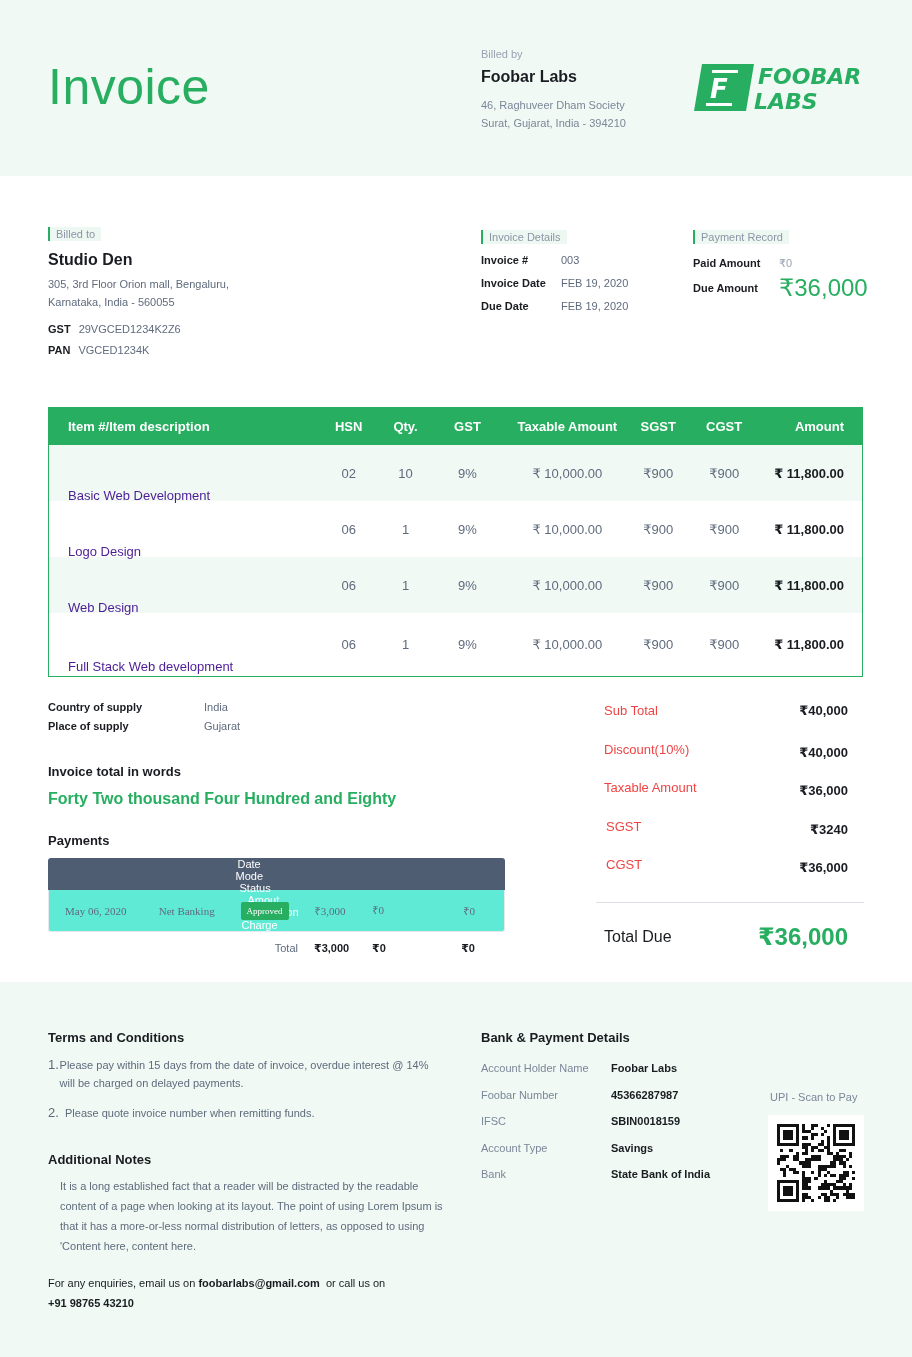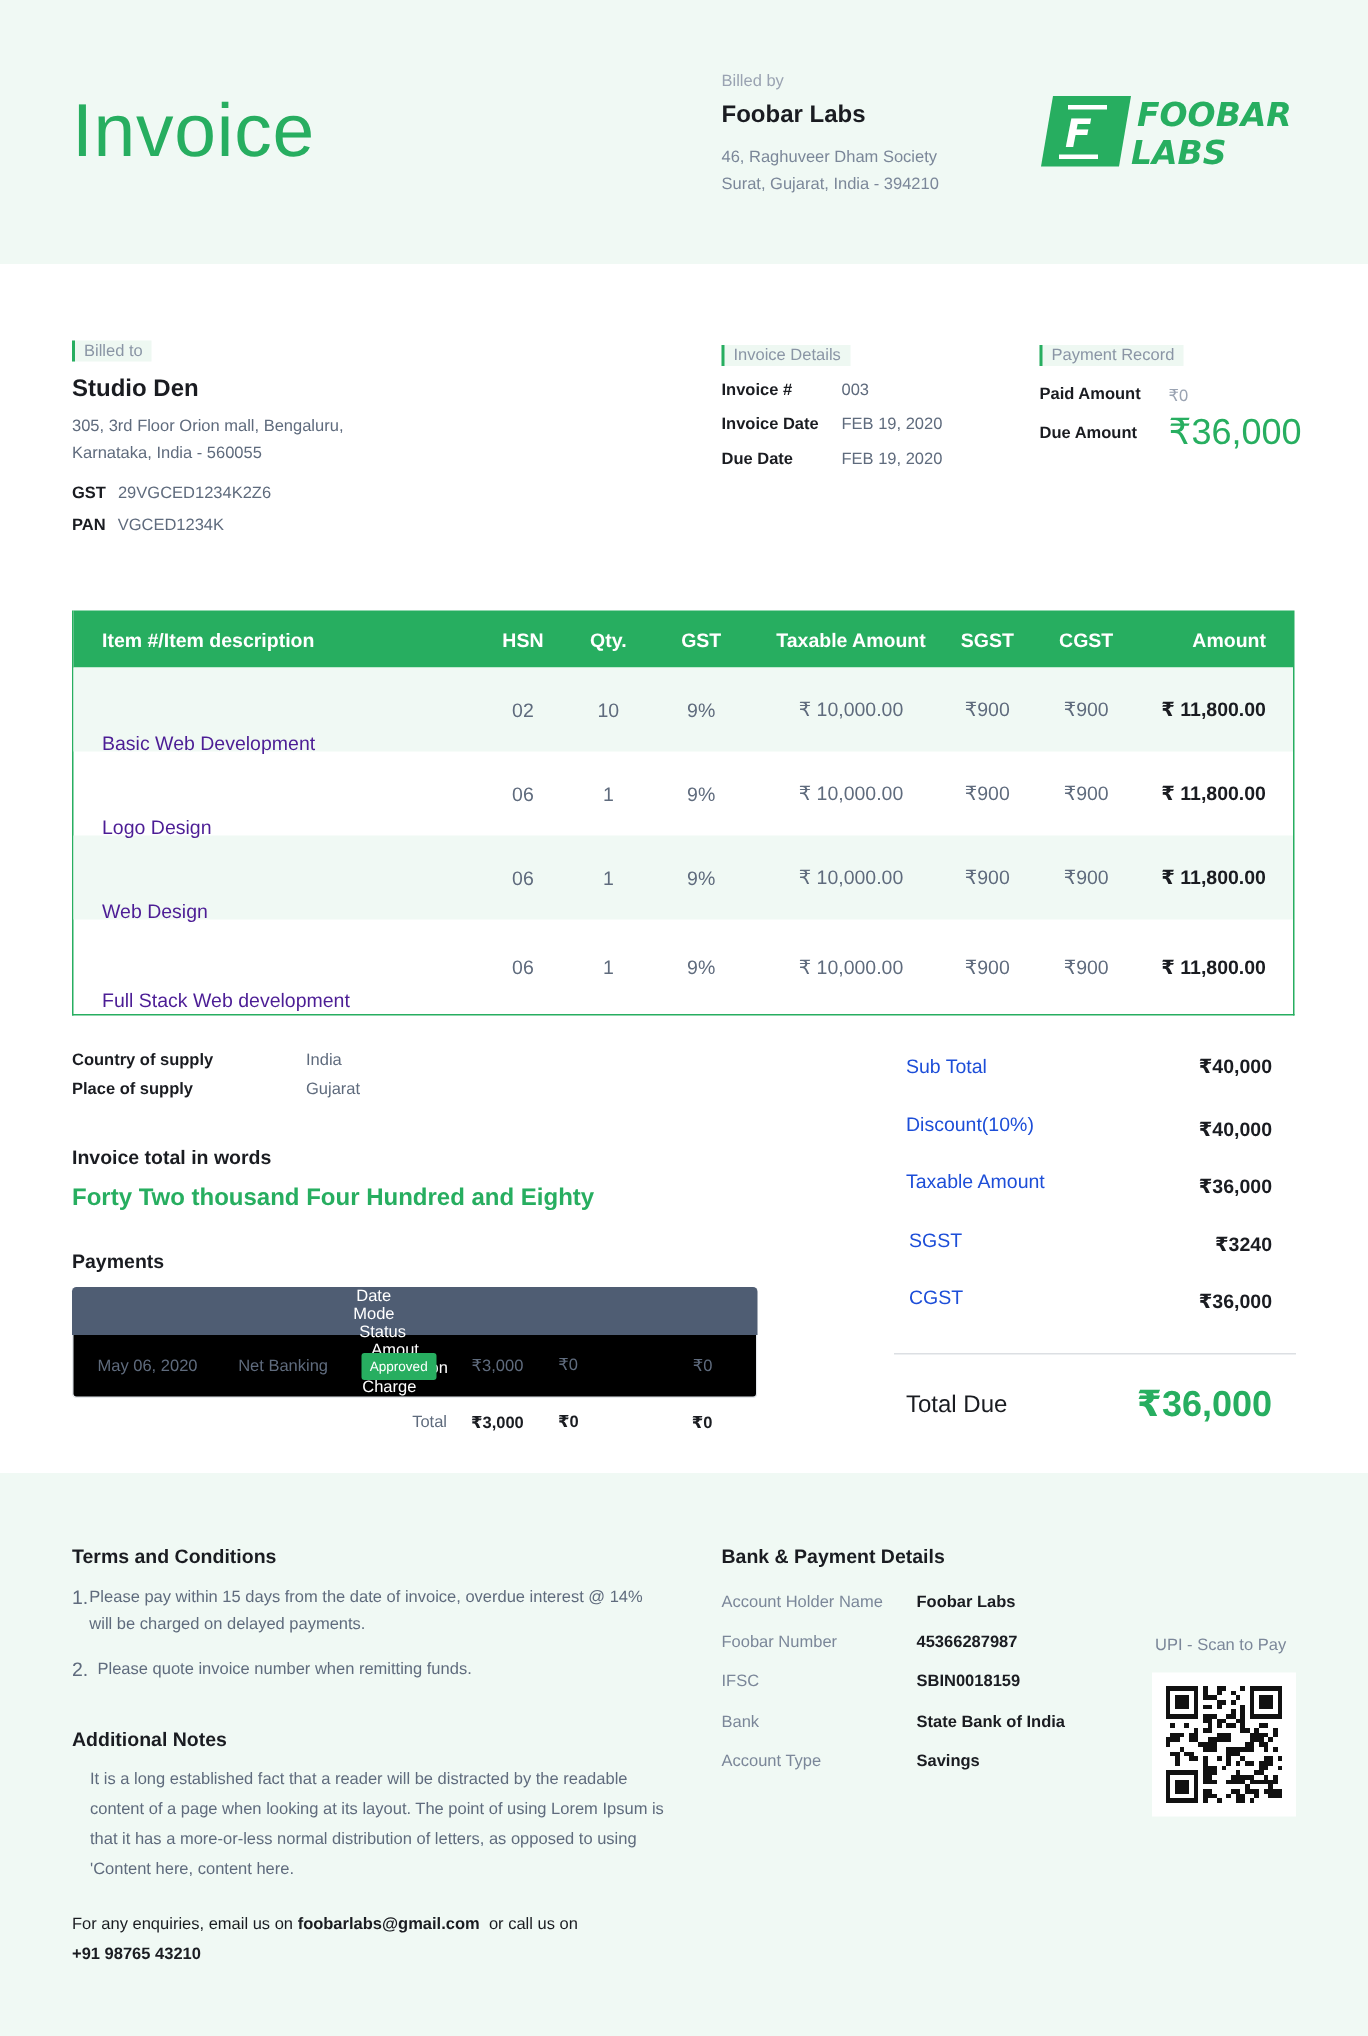--- a/index.html
+++ b/index.html
@@ -54,35 +54,35 @@
   .supply .row { display: flex; margin-bottom: 7px; }
   .supply .k { width: 108px; font-weight: 700; }
   .supply .v { color: #5f6b7d; margin-left: 48px; }
 
   .words-label { position: absolute; left: 48px; top: 764px; font-size: 13px; font-weight: 600; }
   .words { position: absolute; left: 48px; top: 790px; font-size: 16px; font-weight: 600; color: #27ae60; }
   .payments-label { position: absolute; left: 48px; top: 833px; font-size: 13px; font-weight: 600; }
 
   .pay { position: absolute; left: 48px; top: 858px; width: 457px; }
   .pay-head { display: flex; align-items: center; height: 32px; background: #4f5d73; color: #fff; font-size: 11px; border-radius: 3px 3px 0 0; flex-direction: column; }
-  .pay-row { display: flex; align-items: center; height: 42px; font-size: 11px; color: #5f6b7d; border: 1px solid #e5e8ec; border-top: none; border-radius: 0 0 3px 3px; background: #000000; }
+  .pay-row { display: flex; align-items: center; height: 42px; font-size: 11px; color: #5f6b7d; border: 1px solid #e5e8ec; border-top: none; border-radius: 0 0 3px 3px; background: #5eead4; font-family: Liberation Serif, serif; }
   .pay-total { display: flex; align-items: center; height: 32px; font-size: 11px; }
   .p-date { width: 110px; padding-left: 16px; }
   .p-mode { width: 82px; }
   .p-status { width: 74px; }
   .p-amt { width: 58px; }
   .p-tc { width: 70px; line-height: 13px; }
   .p-tds { width: 62px; text-align: right; padding-right: 29px; }
   .badge { display: inline-block; background: #27ae60; color: #fff; font-size: 9px; padding: 4px 6px; border-radius: 2px; }
   .pay-total .lbl { width: 266px; text-align: right; padding-right: 16px; color: #5f6b7d; }
   .pay-total .b { font-weight: 700; color: #1a1c21; }
 
   .summary { position: absolute; left: 596px; top: 703px; width: 268px; }
   .summary .row { display: flex; justify-content: space-between; height: 38.5px; padding: 0 16px 0 8px; font-size: 13px; }
-  .summary .row .k { color: #1d4ed8; text-align: right; }
+  .summary .row .k { color: #ef4444; text-align: right; }
   .summary .row .v { font-weight: 700; color: #1a1c21; }
   .summary .divider { border-top: 1px solid #dcdfe3; margin-top: 6px; }
   .summary .total { display: flex; justify-content: space-between; align-items: center; padding: 0 16px 0 8px; height: 68px; }
   .summary .total .k { font-size: 16px; color: #1a1c21; }
   .summary .total .v { font-size: 24px; font-weight: 700; color: #27ae60; }
 
   .footer { position: absolute; left: 0; top: 982px; width: 912px; height: 375px; background: #f0f9f4; }
   .terms-label { position: absolute; left: 48px; top: 1030px; font-size: 13px; font-weight: 600; }
   .terms { position: absolute; left: 48px; top: 1056px; width: 390px; font-size: 11px; color: #5f6b7d; line-height: 18px; }
   .terms li { list-style: none; display: flex; margin-bottom: 12px; }
@@ -320,26 +320,26 @@
     </div>
   <div class="row">
       <span class="k">Foobar Number</span>
       <span class="v">45366287987</span>
     </div>
   <div class="row">
       <span class="k">IFSC</span>
       <span class="v">SBIN0018159</span>
     </div>
   <div class="row">
+      <span class="k">Account Type</span>
+      <span class="v">Savings</span>
+    </div>
+  <div class="row">
       <span class="k">Bank</span>
       <span class="v">State Bank of India</span>
-    </div>
-  <div class="row">
-      <span class="k">Account Type</span>
-      <span class="v">Savings</span>
     </div>
 </div>
 
 <div class="upi-label">UPI - Scan to Pay</div>
 <div class="qr-box">
   <svg id="qr" viewBox="0 0 25 25" shape-rendering="crispEdges">
       <rect x="0" y="0" width="1" height="1" fill="#111"></rect>
       <rect x="1" y="0" width="1" height="1" fill="#111"></rect>
       <rect x="2" y="0" width="1" height="1" fill="#111"></rect>
       <rect x="3" y="0" width="1" height="1" fill="#111"></rect>

